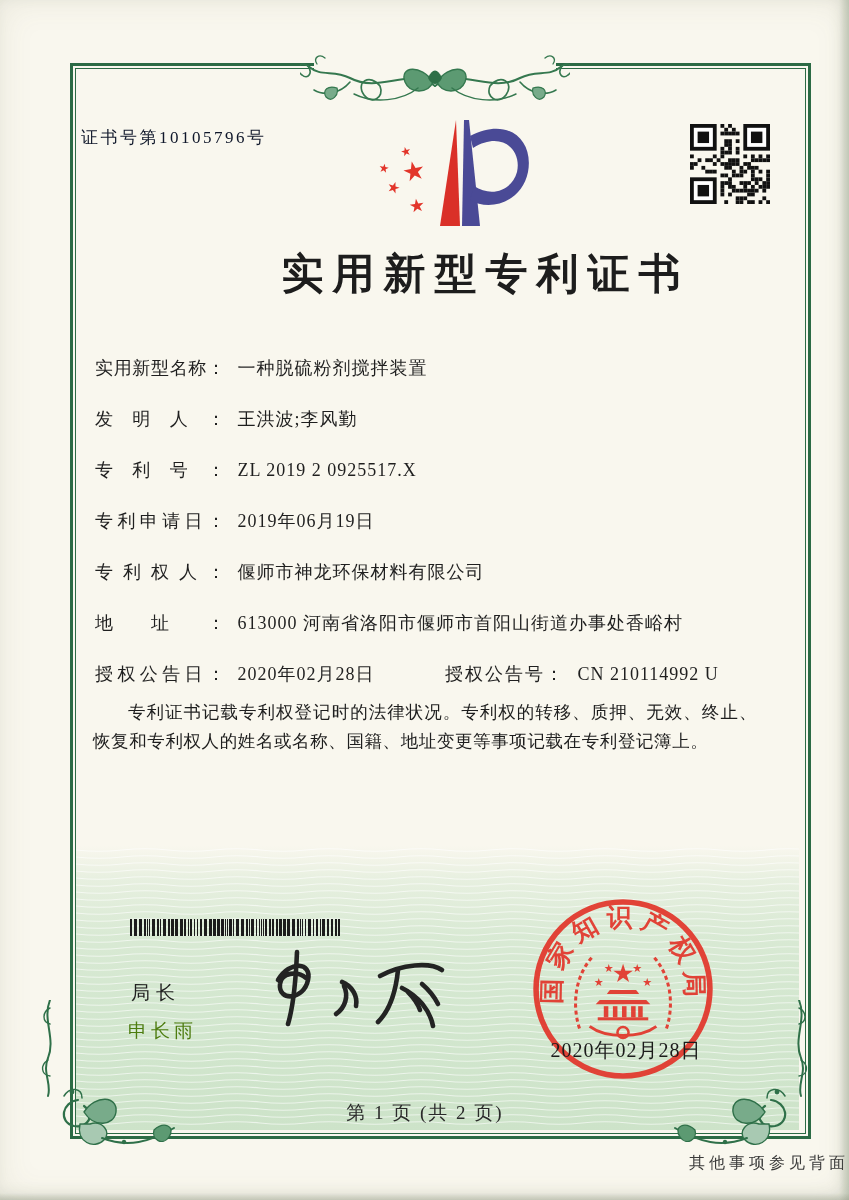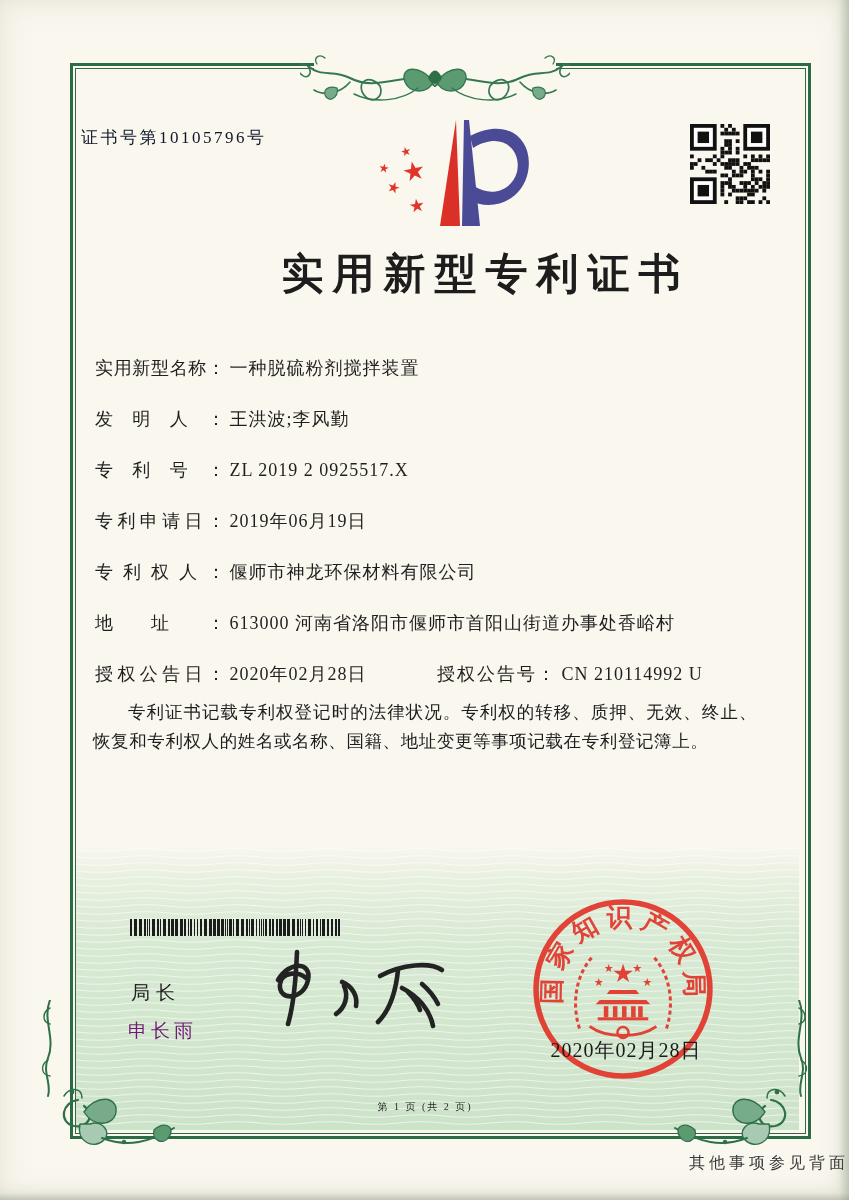--- a/index.html
+++ b/index.html
@@ -28,40 +28,40 @@
   .logo{position:absolute;left:370px;top:114px;width:166px;height:120px;}
   .qr{position:absolute;left:690px;top:124px;width:80px;height:80px;}
 
   .title{position:absolute;left:70px;top:246px;width:735px;text-align:center;
     font-size:42px;font-weight:600;letter-spacing:9px;color:#1d1d1d;padding-left:48px;}
 
   .fields{position:absolute;left:95px;top:357px;width:680px;font-size:18px;}
   .field-row{height:22px;line-height:22px;margin-bottom:29px;white-space:nowrap;}
   .flabel{display:inline-block;width:130px;text-align:justify;text-align-last:justify;
     -moz-text-align-last:justify;color:#1f1f1f;}
-  .fvalue{letter-spacing:1px;color:#1f1f1f;}
+  .fvalue{margin-left:8px;letter-spacing:1px;color:#1f1f1f;}
   .grant2{margin-left:66px;}
   .flabel2{color:#1f1f1f;letter-spacing:2px;}
 
   .paragraphs{position:absolute;left:93px;top:698px;width:664px;font-size:17.5px;
     line-height:28.5px;letter-spacing:.6px;text-align:justify;color:#1e1e1e;}
   .paragraphs p{margin:0;text-indent:2em;}
 
   .barcode{position:absolute;left:130px;top:919px;width:214px;height:17px;}
 
   .director-label{position:absolute;left:131px;top:980px;font-size:19px;letter-spacing:6px;color:#202020;}
-  .director-name{position:absolute;left:128px;top:1018px;font-size:19px;letter-spacing:4px;color:#701a75;}
+  .director-name{position:absolute;left:128px;top:1018px;font-size:19px;letter-spacing:4px;color:#4d7c0f;}
   .signature{position:absolute;left:252px;top:946px;width:215px;height:100px;}
 
   .seal{position:absolute;left:531px;top:897px;width:184px;height:184px;opacity:.92;}
   .seal-date{position:absolute;left:541px;top:1037px;width:170px;text-align:center;
     font-size:20px;letter-spacing:1px;color:#1b1b1b;}
 
   .page-indicator{position:absolute;left:70px;top:1100px;width:710px;text-align:center;
-    font-size:10px;letter-spacing:2px;color:#2a2a2a;}
+    font-size:19px;letter-spacing:2px;color:#2a2a2a;}
   .footer-note{position:absolute;left:0;top:1153px;width:849px;text-align:right;
     font-size:16px;letter-spacing:4px;color:#3a3a3a;}
 
   .orn-top{position:absolute;left:300px;top:38px;width:270px;height:64px;}
   .orn-bl{position:absolute;left:36px;top:1000px;width:150px;height:150px;}
   .orn-br{position:absolute;left:663px;top:1000px;width:150px;height:150px;}
 </style>
 </head>
 <body>
 

